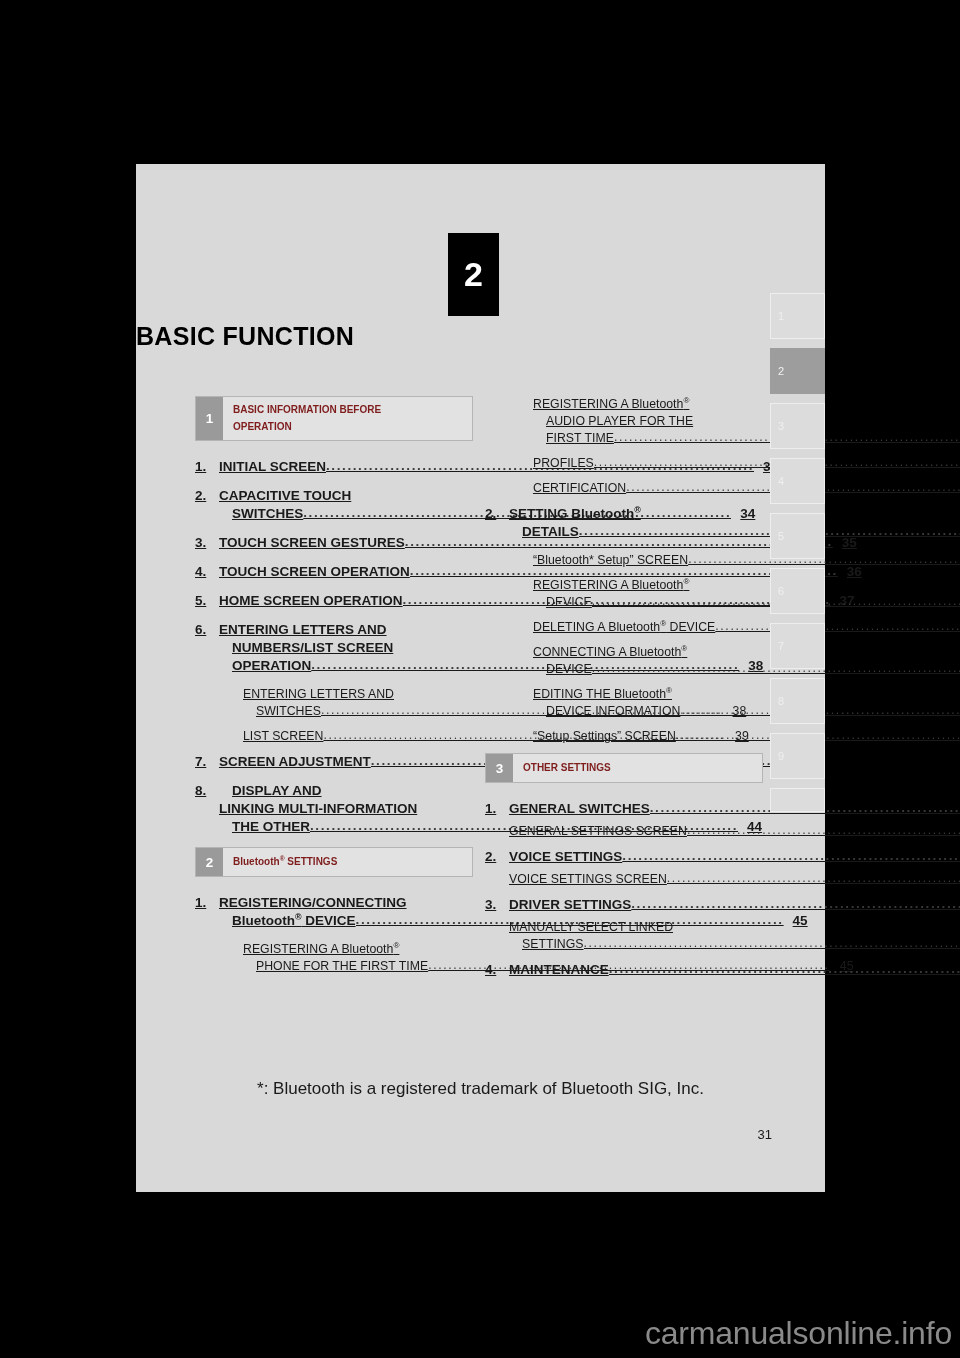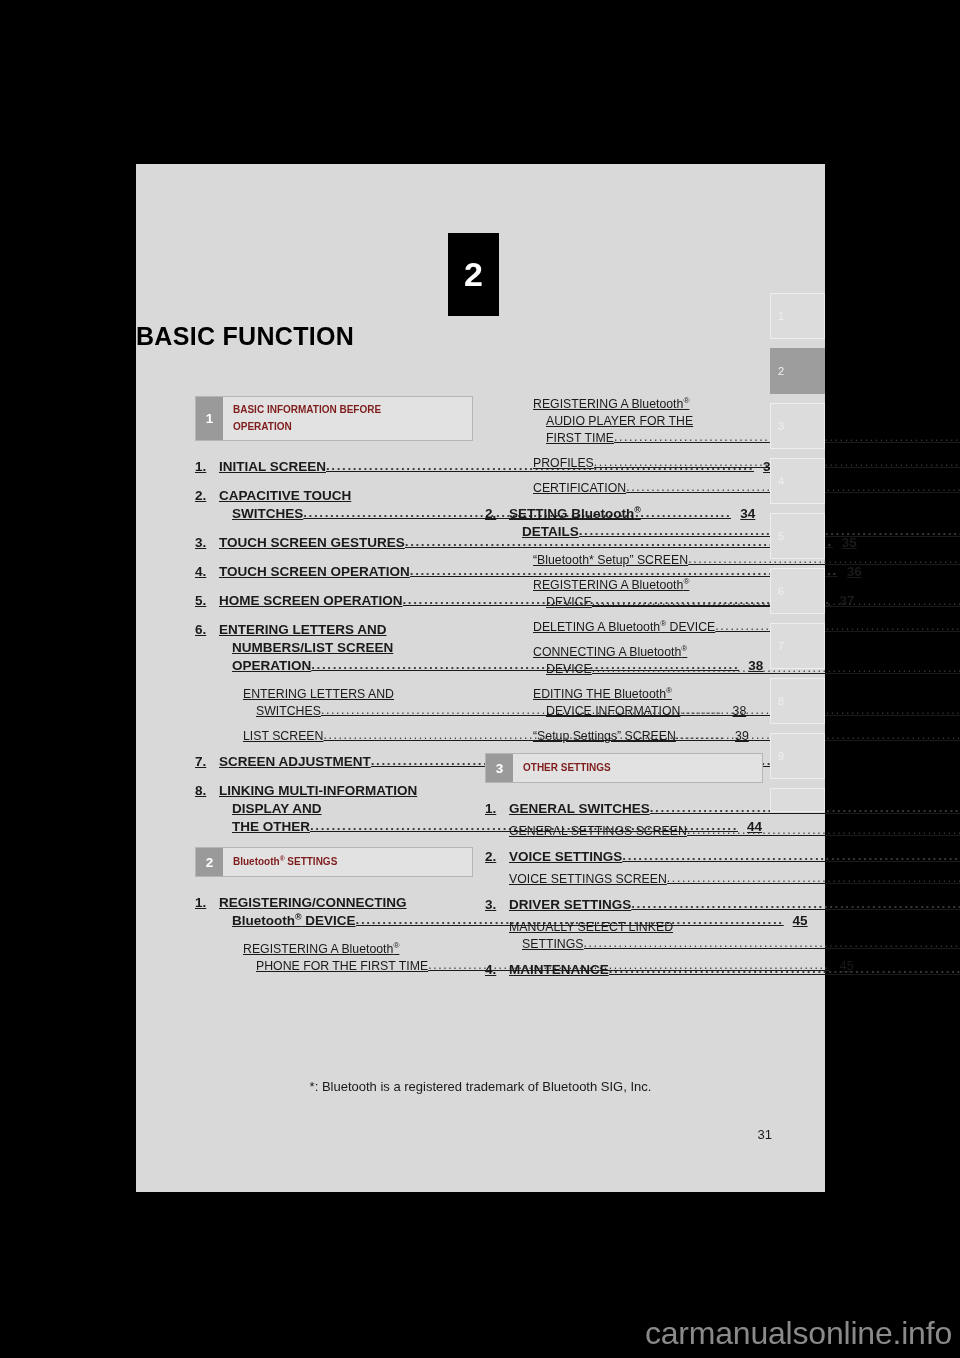--- a/index.html
+++ b/index.html
@@ -145,21 +145,21 @@
     line-height: 0;
   }
 
   
   #footnote {
     position: absolute;
     left: 0;
     top: 915px;
     width: 689px;
     text-align: center;
-    font-size: 13px;
+    font-size: 17px;
     color: #1a1a1a;
   }
   #folio {
     position: absolute;
     right: 53px;
     top: 963px;
     font-size: 13px;
     color: #1a1a1a;
   }
 
@@ -312,25 +312,25 @@
           <div class="line">
             <span class="lbl">SCREEN ADJUSTMENT</span>
             <span class="dots"> ................................................................................</span>
             <span class="pg">42</span>
           </div>
         </div>
       </div>
       <div class="entry main">
         <div class="num">8.</div>
         <div class="body">
-          <div class="line nodots">
-            <span class="lbl">LINKING MULTI-INFORMATION</span>
-          </div>
           <div class="line cont nodots">
             <span class="lbl">DISPLAY AND</span>
+          </div>
+          <div class="line nodots">
+            <span class="lbl">LINKING MULTI-INFORMATION</span>
           </div>
           <div class="line cont">
             <span class="lbl">THE OTHER</span>
             <span class="dots"> ................................................................................</span>
             <span class="pg">44</span>
           </div>
         </div>
       </div>
       <div class="section-bar">
         <div class="sec-num">2</div>

